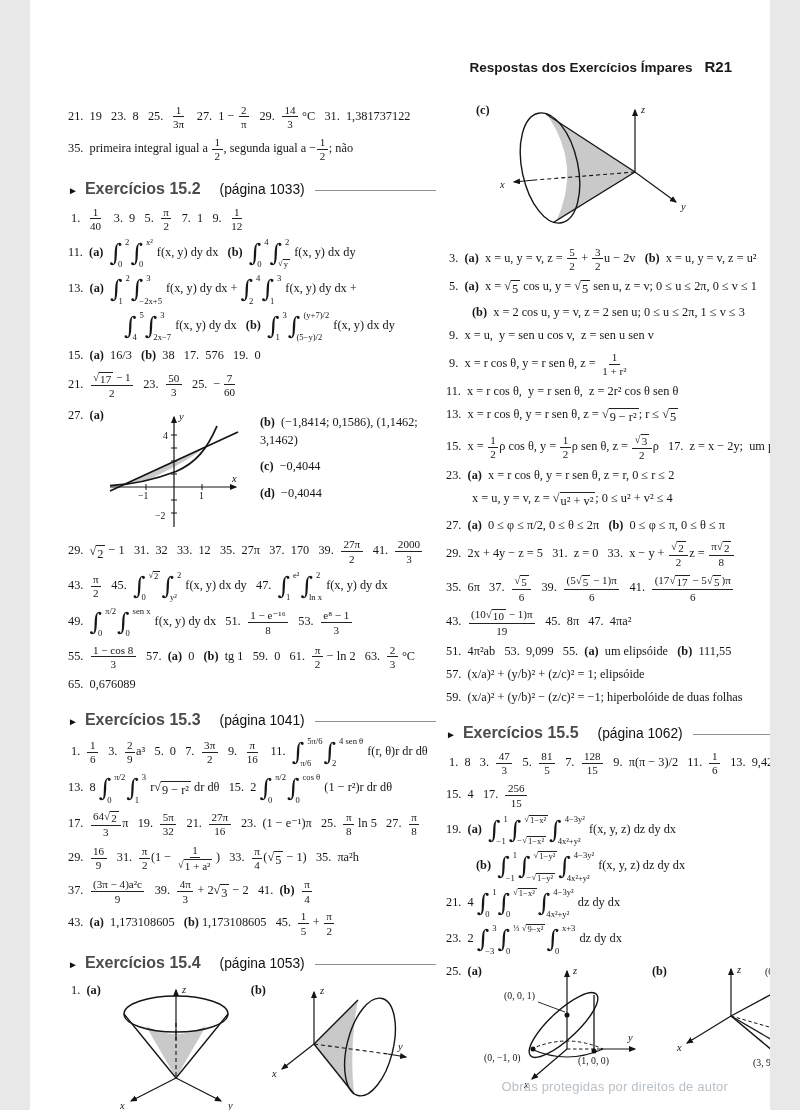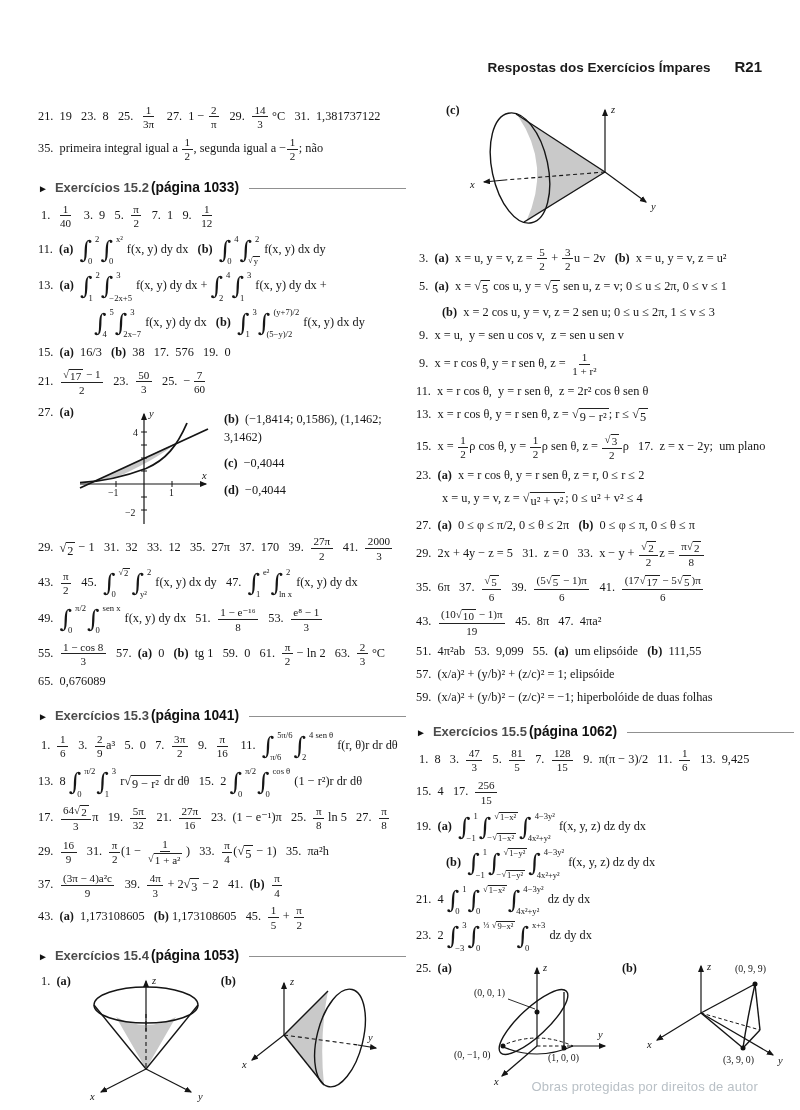--- a/index.html
+++ b/index.html
@@ -1,49 +1,49 @@
 <!DOCTYPE html>
 <html><head>
 <meta charset="utf-8">
 <style>
   html,body{margin:0;padding:0;background:#e8e8e8;}
-  .page{position:relative;width:800px;height:1110px;background:#ffffff;margin:0 auto;overflow:hidden;
+  .page{position:relative;width:740px;height:1110px;background:#ffffff;margin:0 auto;overflow:hidden;
         font-family:"Liberation Serif","DejaVu Serif",serif;color:#161616;font-size:12.3px;}
   .pagehead{position:absolute;top:58px;right:38px;font-family:"Liberation Sans","DejaVu Sans",sans-serif;
         font-weight:bold;color:#1a1a1a;display:flex;align-items:baseline;}
   .pagehead .ht{font-size:13.5px;}
-  .pagehead .hp{font-size:15px;margin-left:24px;}
+  .pagehead .hp{font-size:15px;margin-left:12px;}
   .colL{position:absolute;left:38px;top:98px;width:368px;}
   .colR{position:absolute;left:416px;top:96px;width:378px;}
   .mline{white-space:pre-wrap;margin:5.5px 0;line-height:1.45;}
   .ind1{padding-left:56px;}
   .ind2{padding-left:26px;}
   .ind3{padding-left:30px;}
   .sechead{display:flex;align-items:baseline;margin:17px 0 8px;font-family:"Liberation Sans","DejaVu Sans",sans-serif;}
   .arrow{font-size:10px;color:#111;margin-right:7px;}
-  .sectitle{font-weight:bold;font-size:13px;color:#4b4b4b;}
-  .secpage{font-weight:bold;font-size:13.8px;color:#101010;margin-left:2px;}
+  .sectitle{font-weight:bold;font-size:16px;color:#4b4b4b;}
+  .secpage{font-weight:normal;font-size:13.8px;color:#101010;margin-left:19px;}
   .secline{flex:1 1 auto;border-bottom:1.3px solid #909090;margin-left:10px;transform:translateY(-3px);}
   
   .mbold{font-weight:bold;}
   .mfrac{display:inline-flex;flex-direction:column;align-items:center;vertical-align:middle;line-height:1.12;margin:0 1px;}
   .mnum{font-size:.9em;padding:0 2.5px .5px;border-bottom:.9px solid #222;}
   .mden{font-size:.9em;padding:.5px 2.5px 0;}
   .mint{display:inline-flex;align-items:center;vertical-align:middle;margin:0 1px 0 0;}
   .isym{font-size:24px;line-height:.95;font-family:"DejaVu Serif",serif;}
   .ibounds{display:inline-flex;flex-direction:column;justify-content:space-between;height:31px;font-size:8.6px;line-height:1;}
   .ihi{margin-left:3px;}
   .ilo{margin-left:-4px;}
   .msqrt{display:inline-flex;align-items:flex-start;}
   .rsym{line-height:1.05;}
   .rbar{border-top:1px solid #222;padding:0 2px 0 1px;}
   
   .figrow{display:flex;align-items:flex-start;margin-top:4px;}
   .lbl{white-space:pre;flex:0 0 auto;margin-top:2px;}
-  .bcd{flex:1 1 auto;}
+  .bcd{flex:1 1 auto;margin-left:6px;}
   .bcd .mline{margin:9px 0;}
   .fig{flex:0 0 auto;}
   .fig text{font-family:"Liberation Serif","DejaVu Serif",serif;font-size:10.5px;fill:#151515;}
   .fig text.it{font-style:italic;}
   .fig text.pt{font-size:9.8px;}
   .footer{position:absolute;right:42px;bottom:16px;font-family:"Liberation Sans","DejaVu Sans",sans-serif;
         font-size:13px;color:#b9c0c6;letter-spacing:.2px;}
 </style>
 </head>
 <body>

